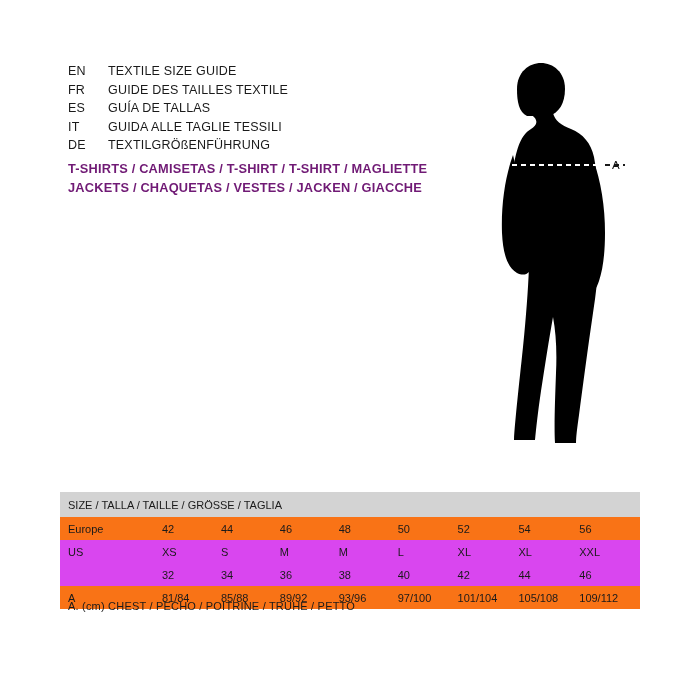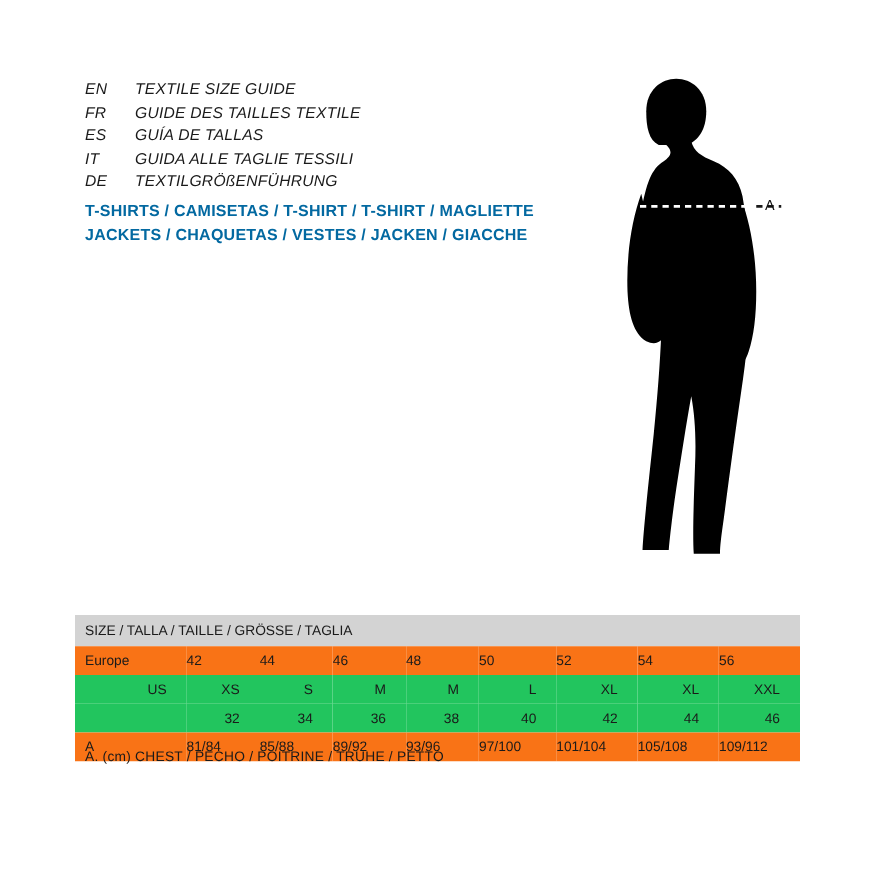--- a/index.html
+++ b/index.html
@@ -26,21 +26,20 @@
     left: 68px;
     top: 64px;
     width: 380px;
   }
   .lang-row {
     display: flex;
     align-items: baseline;
     height: 18.5px;
     font-size: 12.5px;
     letter-spacing: 0.2px;
-    font-style: italic;
   }
   .lang-code {
     width: 40px;
     flex: none;
     color: #1a1a1a;
   }
   .lang-text {
     flex: 1;
   }
 
@@ -49,21 +48,21 @@
     position: absolute;
     left: 68px;
     top: 160px;
     width: 420px;
   }
   .cat-line {
     font-size: 12.8px;
     font-weight: bold;
     letter-spacing: 0.2px;
     line-height: 18.5px;
-    color: #0369a1;
+    color: #701a75;
   }
 
   
   .figure {
     position: absolute;
     left: 455px;
     top: 55px;
     width: 200px;
     height: 400px;
   }
@@ -89,36 +88,35 @@
   }
   .size-table {
     position: absolute;
     left: 60px;
     top: 492px;
     width: 580px;
     border-collapse: collapse;
     font-size: 11px;
   }
   .size-table td {
-    padding: 3px 16px 3px 0;
+    padding: 3px 4px 3px 0;
     vertical-align: middle;
     height: 17px;
   }
   .size-table tr.head-row {
     background: #d3d3d3;
     font-weight: normal;
   }
   .size-table tr.head-row td {
     font-size: 11px;
     padding-top: 4px;
     padding-bottom: 4px;
   }
   .size-table tr.shade td {
-    background: #22c55e;
-    text-align: right;
+    background: #d946ef;
   }
   .size-table tr.plain td {
     background: #f97316;
   }
   .col-label {
     width: 100px;
     padding-left: 8px !important;
   }
   .size-table td.cell {
     width: 60px;

